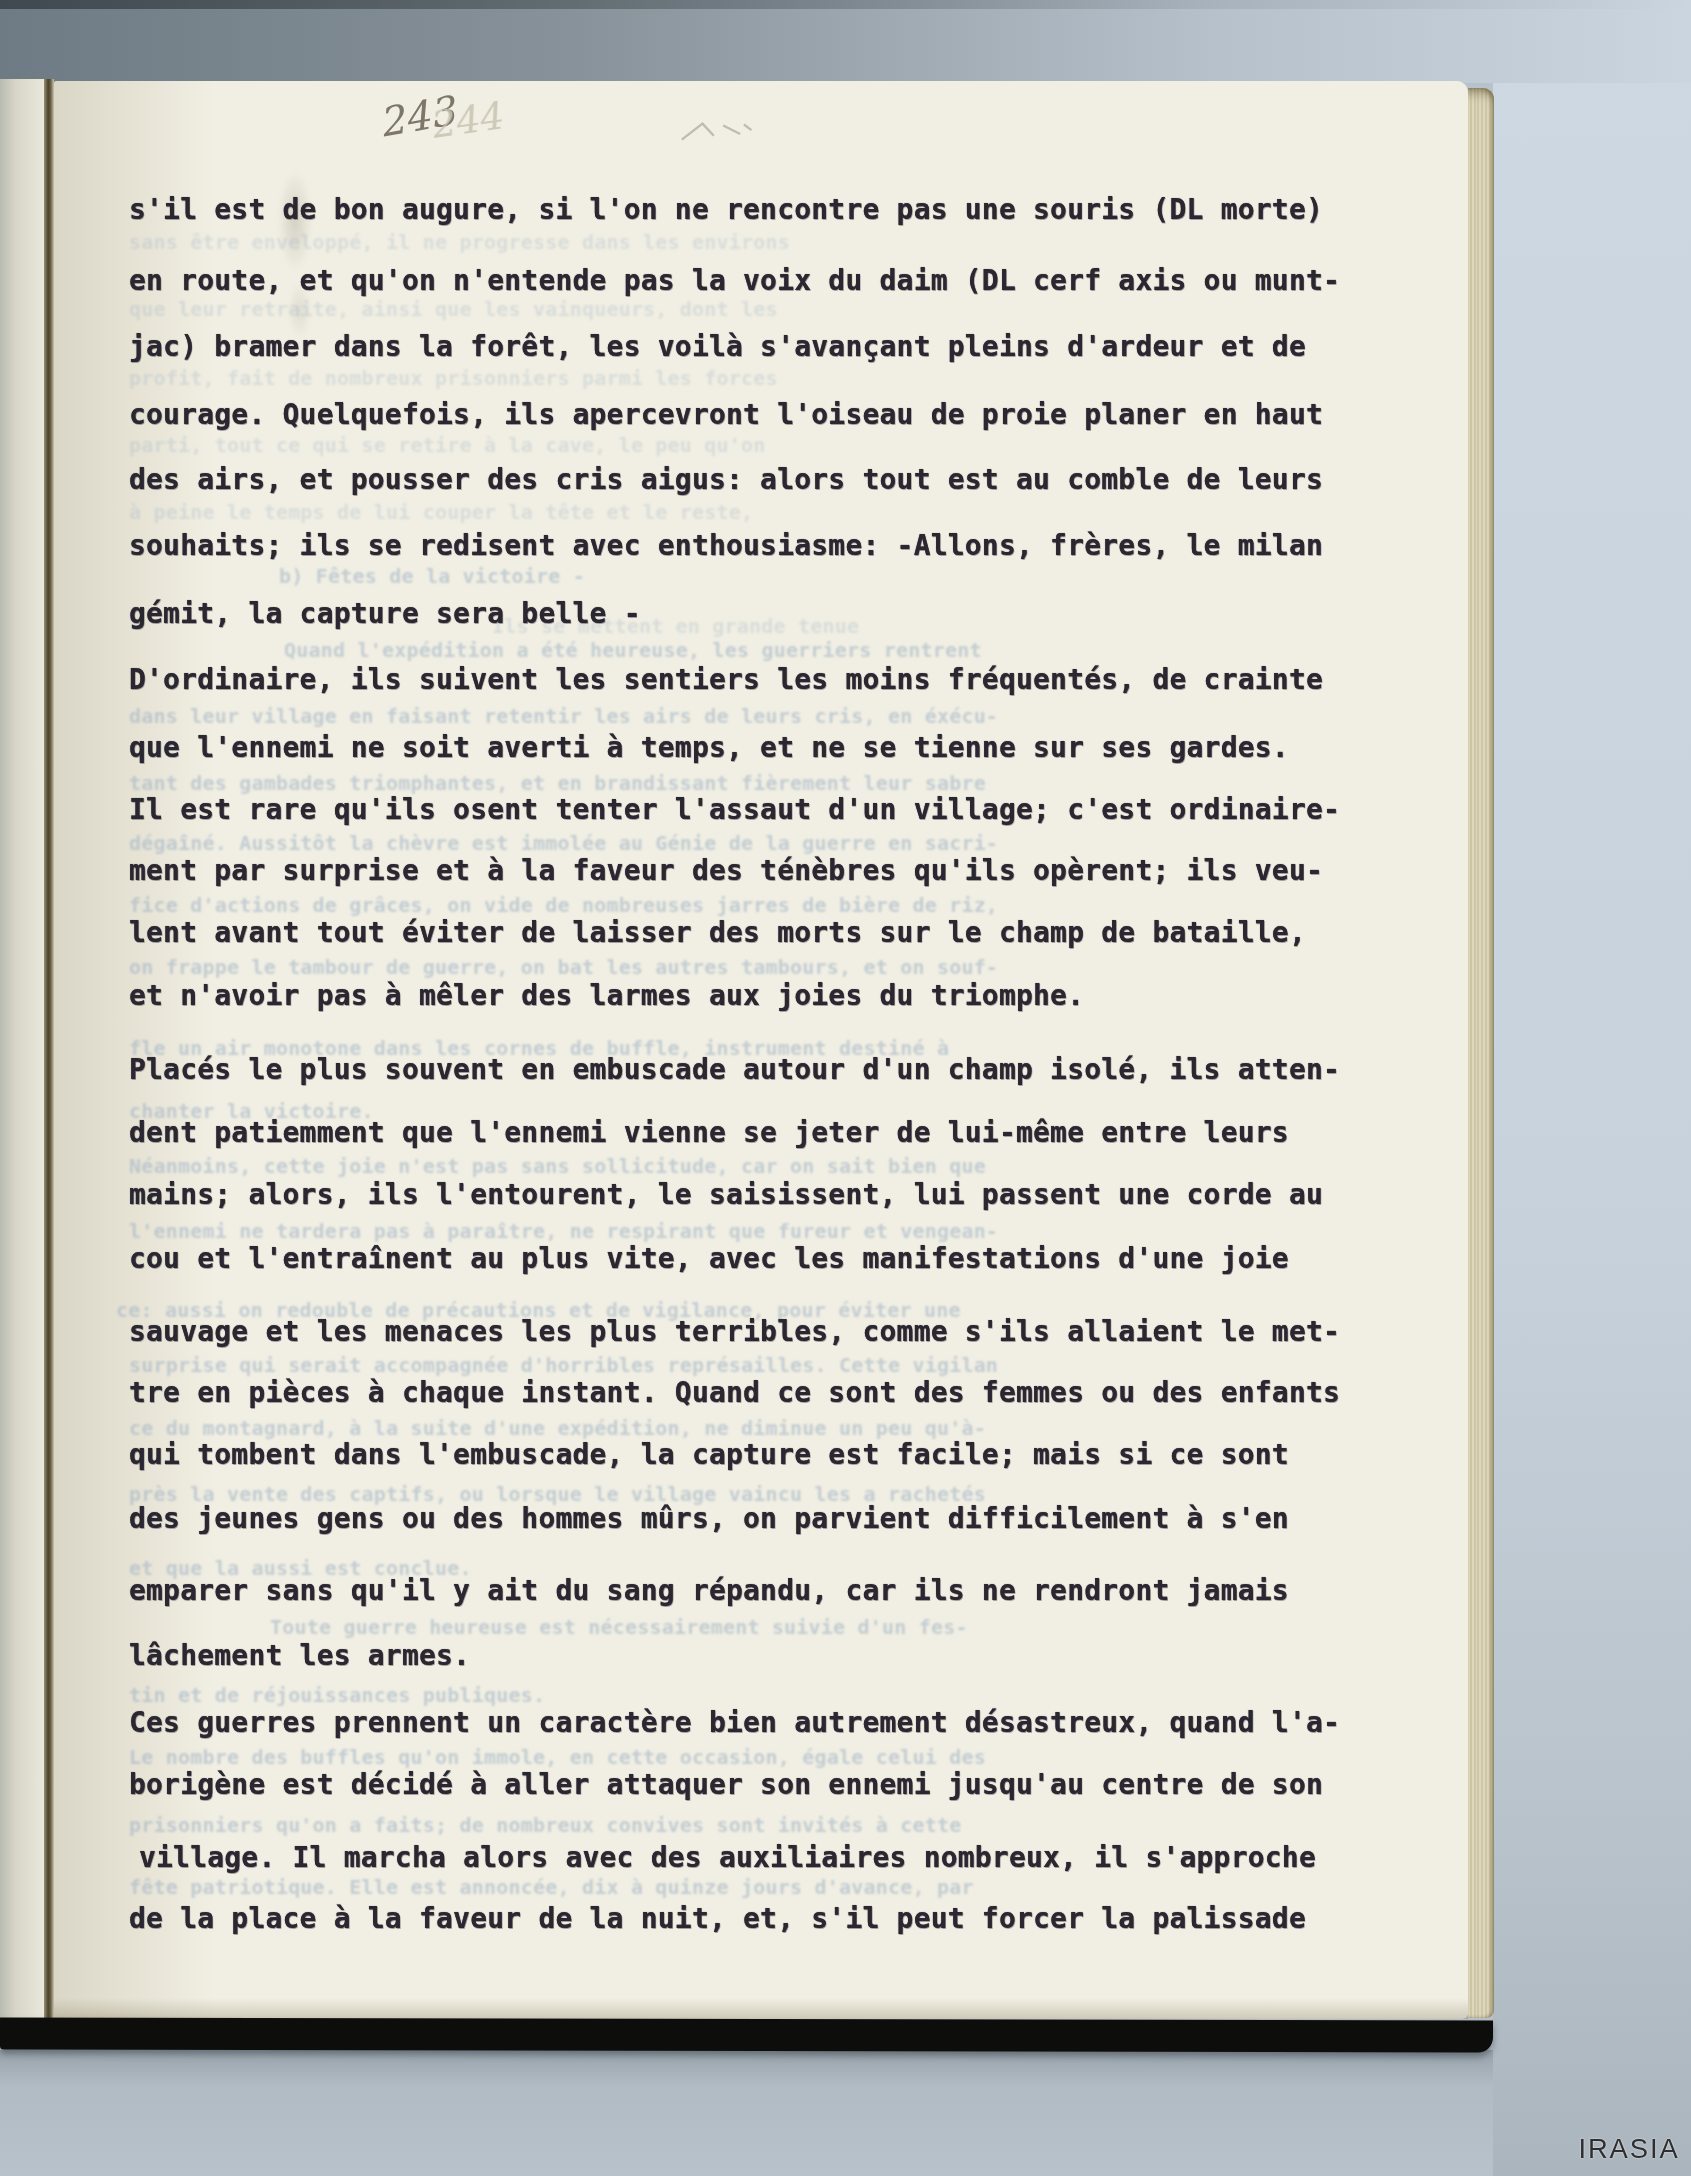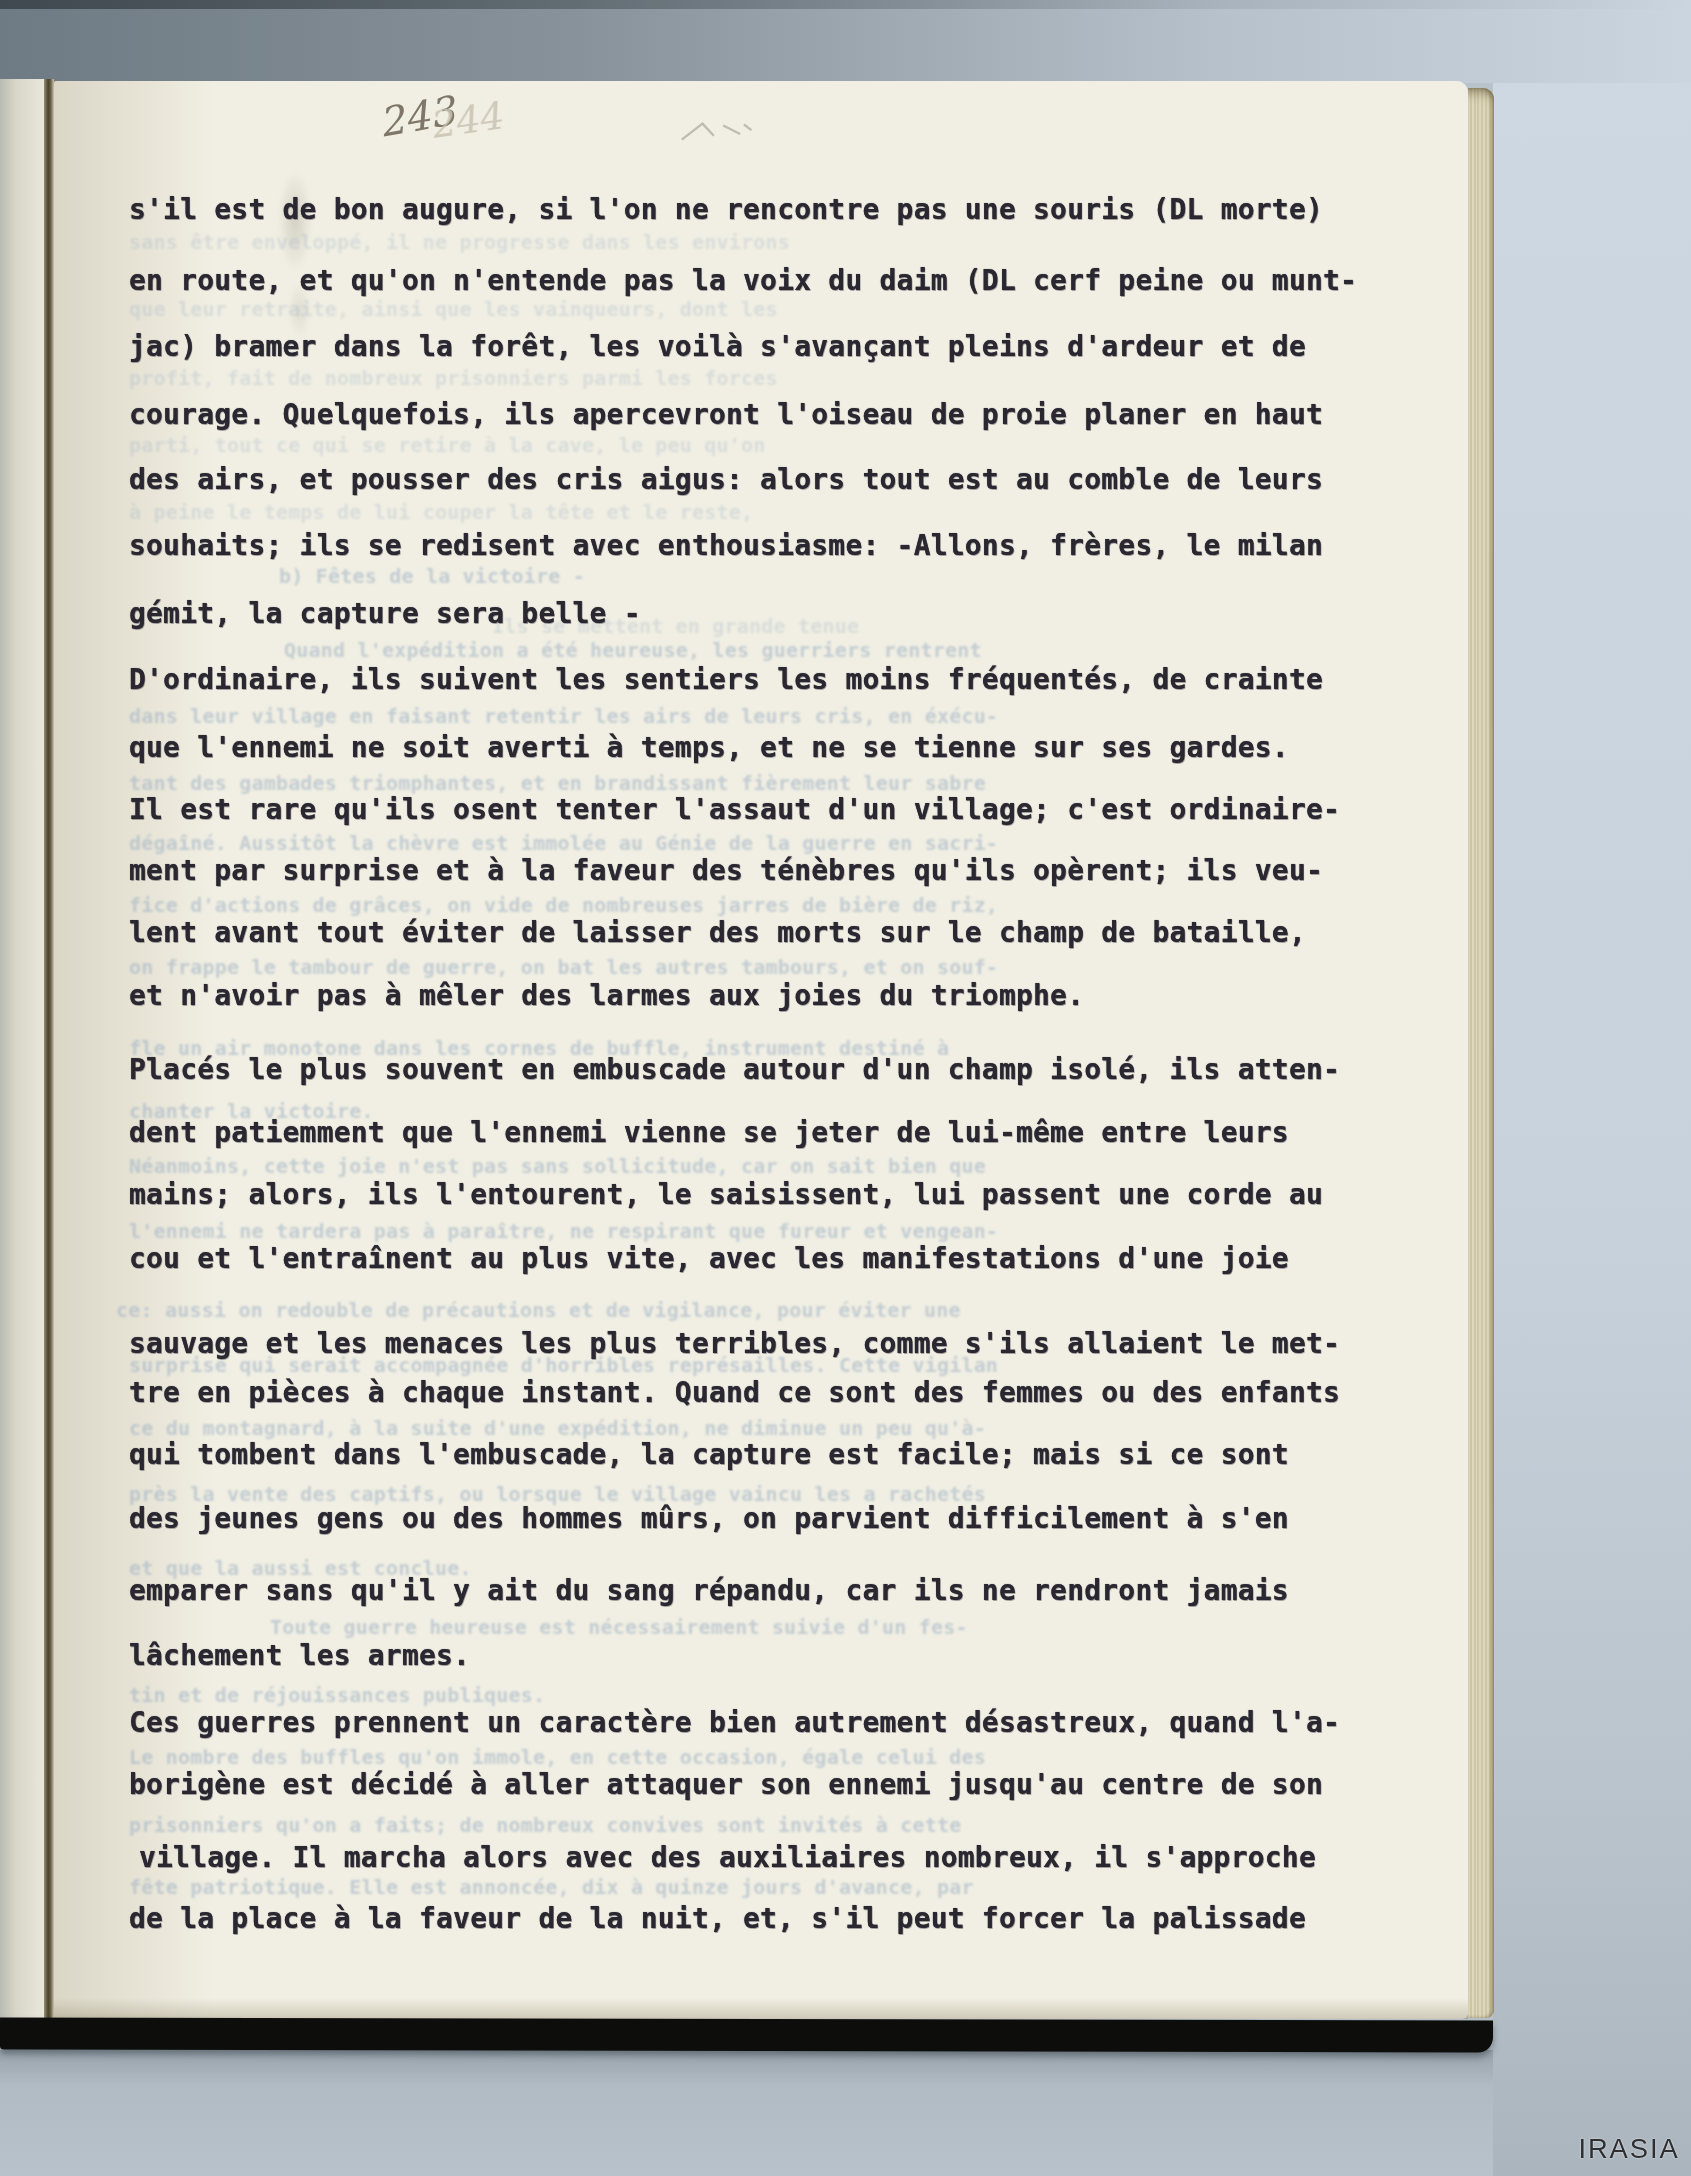--- a/index.html
+++ b/index.html
@@ -104,37 +104,37 @@
       <div class="ghost-line" style="left: 129px; top: 1477px;">près la vente des captifs, ou lorsque le village vaincu les a rachetés</div>
       <div class="ghost-line" style="left: 129px; top: 1551px;">et que la aussi est conclue.</div>
       <div class="ghost-line" style="left: 270px; top: 1610px;">Toute guerre heureuse est nécessairement suivie d'un fes-</div>
       <div class="ghost-line" style="left: 129px; top: 1678px;">tin et de réjouissances publiques.</div>
       <div class="ghost-line" style="left: 129px; top: 1740px;">Le nombre des buffles qu'on immole, en cette occasion, égale celui des</div>
       <div class="ghost-line" style="left: 129px; top: 1808px;">prisonniers qu'on a faits; de nombreux convives sont invités à cette</div>
       <div class="ghost-line" style="left: 129px; top: 1870px;">fête patriotique. Elle est annoncée, dix à quinze jours d'avance, par</div>
     </div>
   <div id="typed-layer">
       <div class="typed-line" style="left: 129px; top: 193px;">s'il est de bon augure, si l'on ne rencontre pas une souris (DL morte)</div>
-      <div class="typed-line" style="left: 129px; top: 264px;">en route, et qu'on n'entende pas la voix du daim (DL cerf peine ou munt-</div>
+      <div class="typed-line" style="left: 129px; top: 264px;">en route, et qu'on n'entende pas la voix du daim (DL cerf axis ou munt-</div>
       <div class="typed-line" style="left: 129px; top: 330px;">jac) bramer dans la forêt, les voilà s'avançant pleins d'ardeur et de</div>
       <div class="typed-line" style="left: 129px; top: 398px;">courage. Quelquefois, ils apercevront l'oiseau de proie planer en haut</div>
       <div class="typed-line" style="left: 129px; top: 463px;">des airs, et pousser des cris aigus: alors tout est au comble de leurs</div>
       <div class="typed-line" style="left: 129px; top: 529px;">souhaits; ils se redisent avec enthousiasme: -Allons, frères, le milan</div>
       <div class="typed-line" style="left: 129px; top: 597px;">gémit, la capture sera belle -</div>
       <div class="typed-line" style="left: 129px; top: 663px;">D'ordinaire, ils suivent les sentiers les moins fréquentés, de crainte</div>
       <div class="typed-line" style="left: 129px; top: 731px; text-align: center;">que l'ennemi ne soit averti à temps, et ne se tienne sur ses gardes.</div>
       <div class="typed-line" style="left: 129px; top: 793px;">Il est rare qu'ils osent tenter l'assaut d'un village; c'est ordinaire-</div>
       <div class="typed-line" style="left: 129px; top: 854px;">ment par surprise et à la faveur des ténèbres qu'ils opèrent; ils veu-</div>
       <div class="typed-line" style="left: 129px; top: 916px;">lent avant tout éviter de laisser des morts sur le champ de bataille,</div>
       <div class="typed-line" style="left: 129px; top: 979px;">et n'avoir pas à mêler des larmes aux joies du triomphe.</div>
       <div class="typed-line" style="left: 129px; top: 1053px;">Placés le plus souvent en embuscade autour d'un champ isolé, ils atten-</div>
       <div class="typed-line" style="left: 129px; top: 1116px;">dent patiemment que l'ennemi vienne se jeter de lui-même entre leurs</div>
       <div class="typed-line" style="left: 129px; top: 1178px;">mains; alors, ils l'entourent, le saisissent, lui passent une corde au</div>
       <div class="typed-line" style="left: 129px; top: 1242px;">cou et l'entraînent au plus vite, avec les manifestations d'une joie</div>
-      <div class="typed-line" style="left: 129px; top: 1315px; margin-top: 12px;">sauvage et les menaces les plus terribles, comme s'ils allaient le met-</div>
+      <div class="typed-line" style="left: 129px; top: 1315px;">sauvage et les menaces les plus terribles, comme s'ils allaient le met-</div>
       <div class="typed-line" style="left: 129px; top: 1376px;">tre en pièces à chaque instant. Quand ce sont des femmes ou des enfants</div>
       <div class="typed-line" style="left: 129px; top: 1438px;">qui tombent dans l'embuscade, la capture est facile; mais si ce sont</div>
       <div class="typed-line" style="left: 129px; top: 1502px;">des jeunes gens ou des hommes mûrs, on parvient difficilement à s'en</div>
       <div class="typed-line" style="left: 129px; top: 1574px;">emparer sans qu'il y ait du sang répandu, car ils ne rendront jamais</div>
       <div class="typed-line" style="left: 129px; top: 1639px;">lâchement les armes.</div>
       <div class="typed-line" style="left: 129px; top: 1706px;">Ces guerres prennent un caractère bien autrement désastreux, quand l'a-</div>
       <div class="typed-line" style="left: 129px; top: 1768px;">borigène est décidé à aller attaquer son ennemi jusqu'au centre de son</div>
       <div class="typed-line" style="left: 139px; top: 1841px; text-align: right;">village. Il marcha alors avec des auxiliaires nombreux, il s'approche</div>
       <div class="typed-line" style="left: 129px; top: 1902px;">de la place à la faveur de la nuit, et, s'il peut forcer la palissade</div>
     </div>

